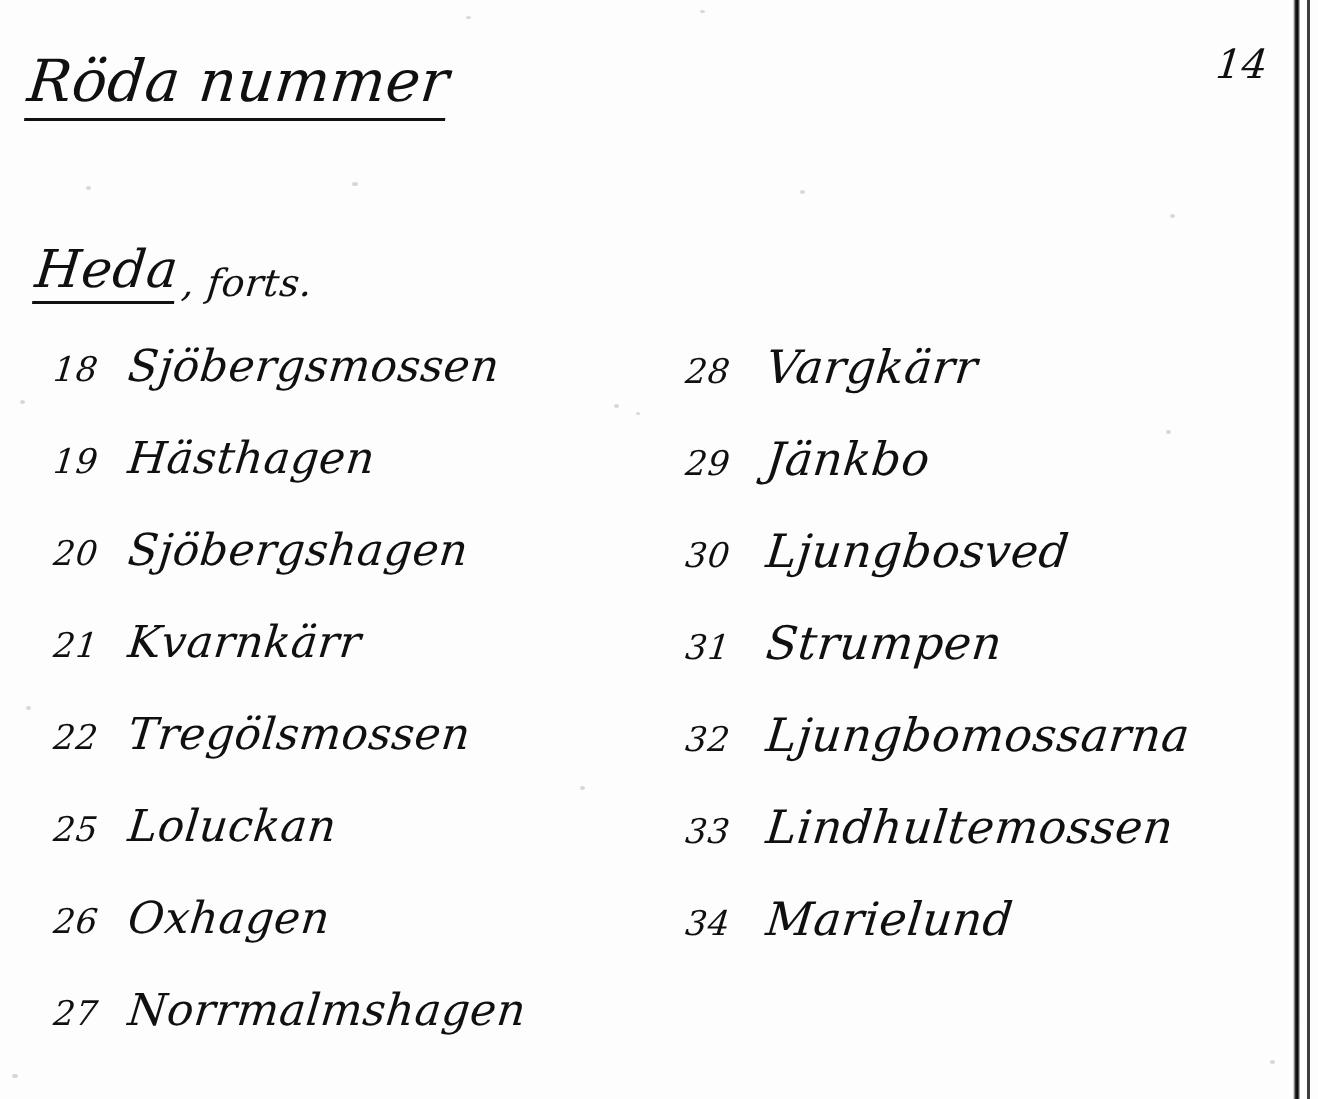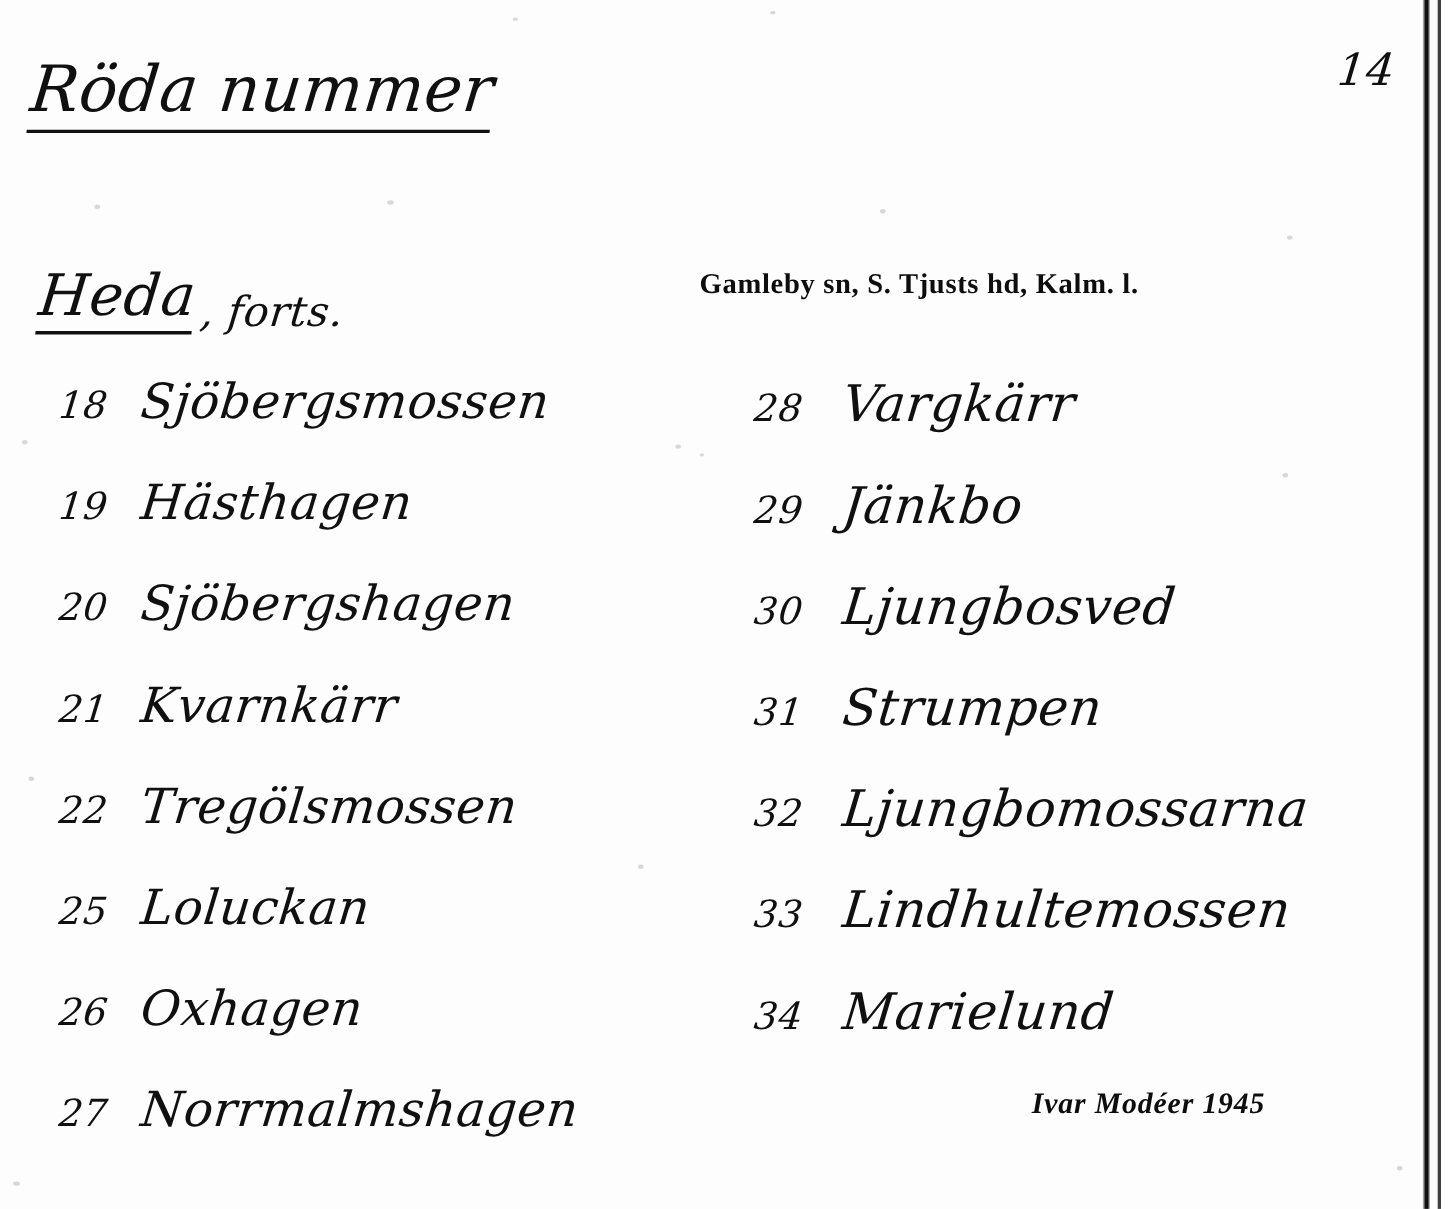--- a/index.html
+++ b/index.html
@@ -172,21 +172,20 @@
   <span class="speck" style="left:580px; top:786px;  width:5px;  height:4px;"></span>
   <span class="speck" style="left:12px;  top:1074px; width:6px;  height:4px;"></span>
   <span class="speck" style="left:1270px;top:1060px; width:5px;  height:4px;"></span>
   <span class="speck" style="left:466px; top:16px;   width:5px;  height:3px;"></span>
   <span class="speck" style="left:700px; top:10px;   width:5px;  height:3px;"></span>
 
   <div class="hand page-num">14</div>
 
   <div class="hand heading">Röda nummer</div>
 
-  <div class="parish">Gamleby sn, S. Tjusts hd, Kalm. l.</div>
 
   <div class="subheading-wrap">
     <span class="hand subheading">Heda</span>
     <span class="hand subheading-forts">, forts.</span>
   </div>
 
   <div class="col col-left">
     <div class="entry">
       <span class="hand num">18</span>
       <span class="hand name">Sjöbergsmossen</span>
@@ -245,18 +244,17 @@
     <div class="entry">
       <span class="hand num">33</span>
       <span class="hand name">Lindhultemossen</span>
     </div>
     <div class="entry">
       <span class="hand num">34</span>
       <span class="hand name">Marielund</span>
     </div>
   </div>
 
-  <div class="signature">Ivar Modéer 1945</div>
 
   <div class="binding"></div>
   <div class="binding-2"></div>
 
 </div>
 
 </body></html>

